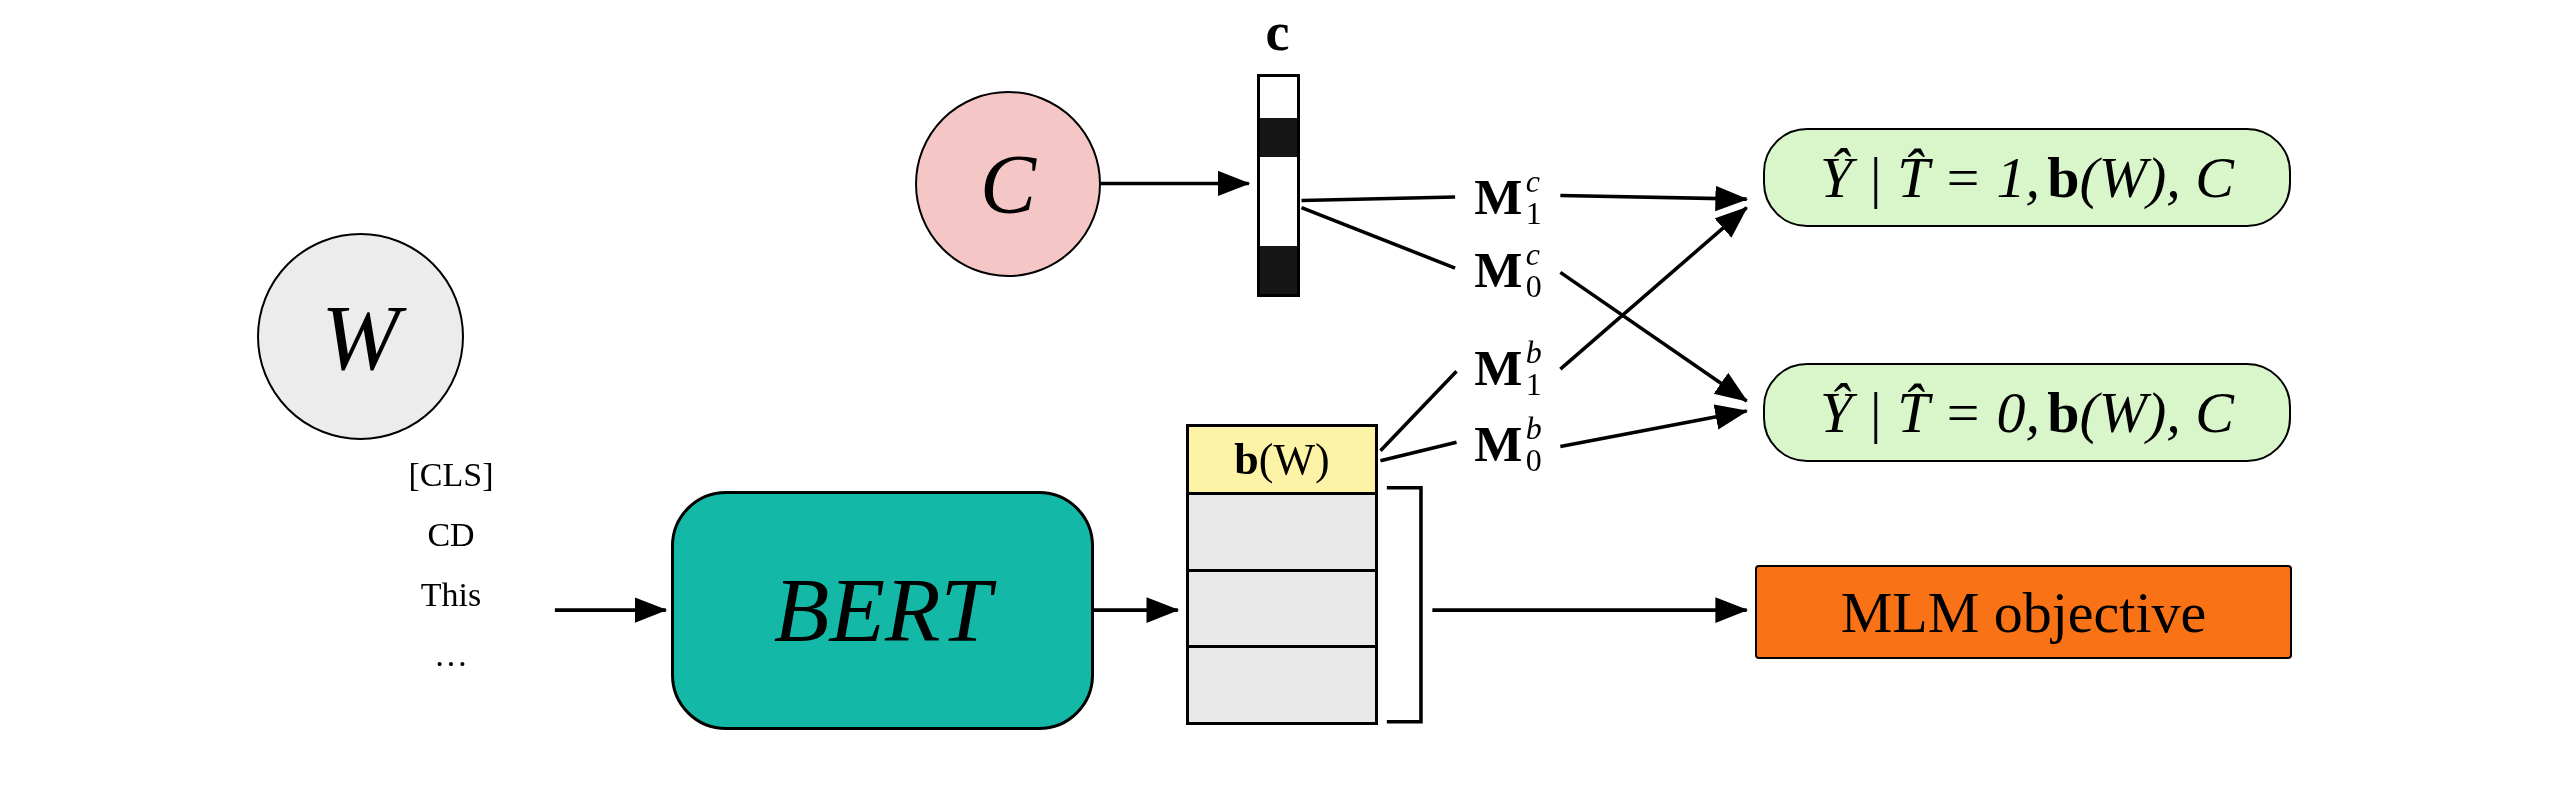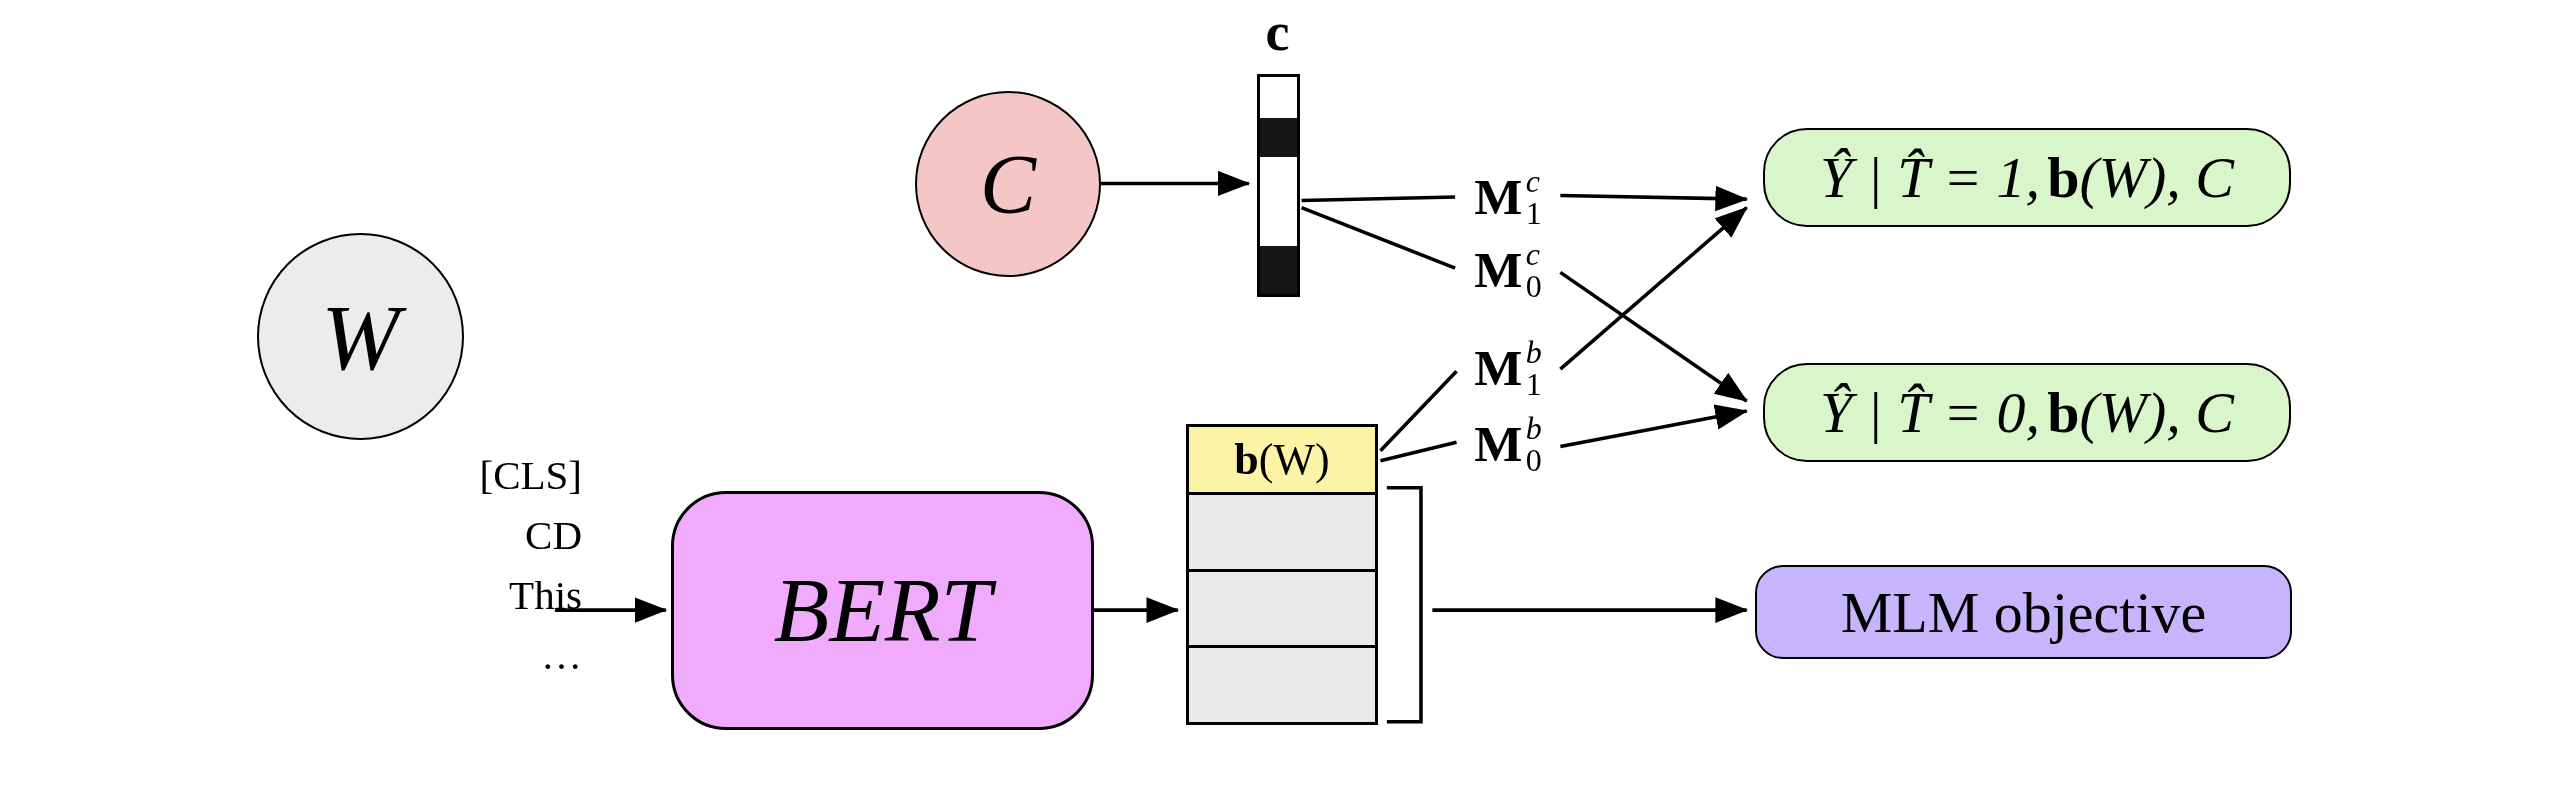--- a/index.html
+++ b/index.html
@@ -18,27 +18,27 @@
     position: absolute;
     border-radius: 50%;
     border: 2.8px solid #000;
     display: flex; align-items: center; justify-content: center;
     font-style: italic;
   }
   #w-circle { left: 257px; top: 233px; width: 203px; height: 203px; background: #ececec; font-size: 94px; }
   #c-circle { left: 915px; top: 91px; width: 182px; height: 182px; background: #f5c6c6; font-size: 84px; }
 
   .tokens {
-    position: absolute; left: 374px; top: 445px; width: 208px;
-    text-align: right; font-size: 41px; line-height: 60px;
+    position: absolute; left: 347px; top: 445px; width: 208px;
+    text-align: center; font-size: 34px; line-height: 60px;
   }
 
   #bert-box {
     position: absolute; left: 671px; top: 491px; width: 417px; height: 233px;
-    background: #f0abfc; border: 3.6px solid #000; border-radius: 55px;
+    background: #14b8a6; border: 3.6px solid #000; border-radius: 55px;
     display: flex; align-items: center; justify-content: center;
     font-style: italic; font-size: 91px;
   }
 
   #stack {
     position: absolute; left: 1186px; top: 424px; width: 192px; height: 301px;
     border: 3.6px solid #000; display: flex; flex-direction: column; box-sizing: border-box;
     background: #e9e9e9;
   }
   #bw-cell {
@@ -78,21 +78,21 @@
     background: #d9f6cb; border: 2.8px solid #000; border-radius: 44px;
     display: flex; align-items: center; justify-content: center;
     font-size: 58px; font-style: italic; white-space: pre;
   }
   #green-box-1 { top: 128px; }
   #green-box-2 { top: 363px; }
   .green-box .bold-b { margin-left: 7.1px; }
 
   #mlm-box {
     position: absolute; left: 1755px; top: 565px; width: 533px; height: 90px;
-    background: #c4b5fd; border: 2.8px solid #000; border-radius: 28px;
+    background: #f97316; border: 2.8px solid #000; border-radius: 4px;
     display: flex; align-items: center; justify-content: center; font-size: 58px;
   }
 </style>
 </head>
 <body>
 
 <div class="canvas">
 
   <svg id="edges" viewBox="0 0 3622 1118">
     <defs>

